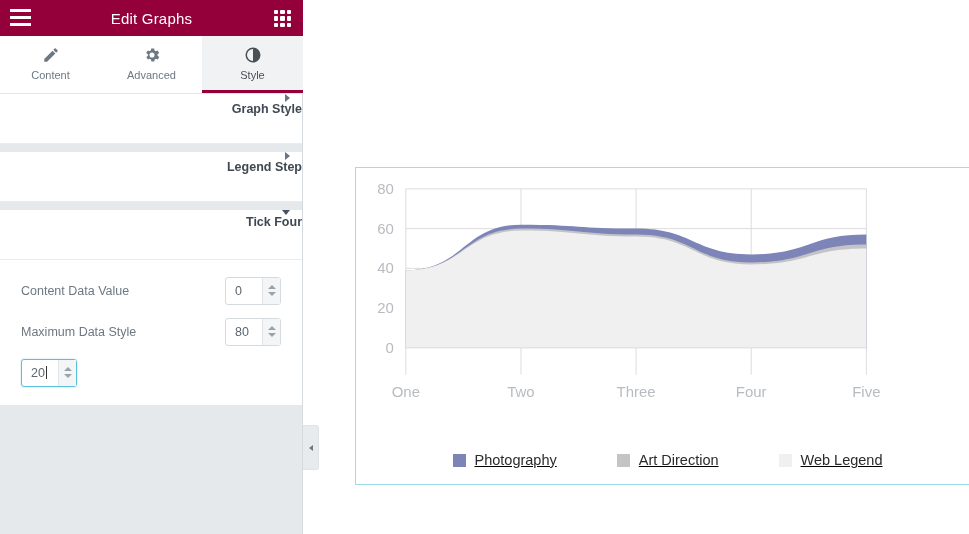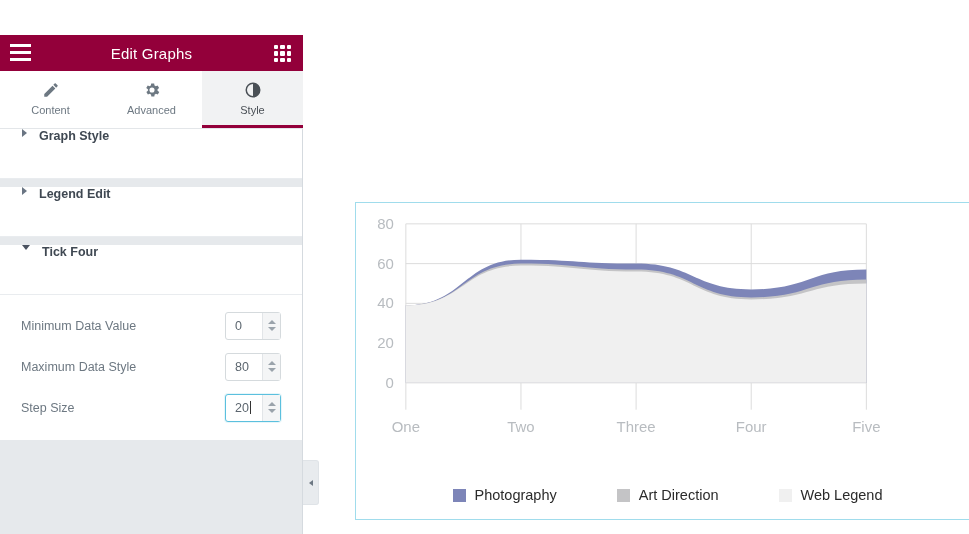--- a/index.html
+++ b/index.html
@@ -3,21 +3,21 @@
 <meta charset="utf-8">
 <style>
   * { box-sizing: border-box; }
   html, body {
     margin: 0; padding: 0;
     width: 969px; height: 534px;
     background: #ffffff;
     font-family: "Liberation Sans", sans-serif;
     overflow: hidden;
   }
-  #root { position: relative; width: 969px; height: 388px; background: #be185d; margin-top: 35px; }
+  #root { position: relative; width: 969px; height: 388px; background: #be185d; }
 
   
   .panel {
     position: absolute; left: 0; top: 0;
     width: 303px; height: 534px;
     background: #e6e9ec;
     border-right: 1px solid #d5dadf;
   }
   .panel-header {
     position: relative;
@@ -56,24 +56,25 @@
     color: #6d7882; font-size: 11px;
     border-bottom: 3px solid transparent;
     background: #ffffff;
   }
   .tab .ticon { width: 18px; height: 18px; display:block; }
   .tab.active { background: #f1f2f3; border-bottom-color: #93003a; }
   .tab.active .tlabel { color: #4a5056; }
 
   .sections { background: #ffffff; }
   .section-row {
-    height: 50px; display: flex; align-items: flex-start;
-    padding-left: 22px; background: #ffffff;
+    height: 50px; display: flex; align-items: flex-end;
+    padding-left: 10px; background: #ffffff;
     border-bottom: 1px solid #e9ecef;
     cursor: pointer;
+    flex-direction: column;
   }
   .section-gap { height: 8px; background: #e6e9ec; }
   .caret { width: 0; height: 0; margin-right: 12px; }
   .caret.closed {
     border-left: 5px solid #6a7583;
     border-top: 4px solid transparent;
     border-bottom: 4px solid transparent;
   }
   .caret.open {
     border-top: 5px solid #4a5260;
@@ -136,21 +137,21 @@
     position: absolute; left: 52px; top: 167px;
     width: 625px; height: 318px;
     border: 1px solid #a0dcec;
     background: #ffffff;
   }
   .chart-area { position: absolute; left: 0; top: 0; width: 100%; height: 100%; }
   .legend {
     position: absolute; left: 0; bottom: 16px; width: 100%;
     display: flex; justify-content: center; align-items: center; gap: 60px;
   }
-  .legend-item { display: flex; align-items: center; gap: 9px; cursor: pointer; }
+  .legend-item { display: flex; align-items: center; gap: 9px; cursor: pointer; text-decoration: underline; }
   .legend-swatch { width: 13px; height: 13px; display: block; }
   .legend-text { font-size: 14.5px; color: #2b2b2b; }
 </style>
 </head>
 <body>
 
 <div id="root">
 
   <div class="panel">
 
@@ -197,32 +198,32 @@
     </div>
 
     <div class="sections">
       <div class="section-row">
         <span class="caret closed"></span>
         <span class="section-label">Graph Style</span>
       </div>
       <div class="section-gap"></div>
       <div class="section-row">
         <span class="caret closed"></span>
-        <span class="section-label">Legend Edit</span>
+        <span class="section-label">Legend Step</span>
       </div>
       <div class="section-gap"></div>
       <div class="section-row">
         <span class="caret open"></span>
         <span class="section-label">Tick Four</span>
       </div>
 
       <div class="panel-body-fill" style="height:10px"></div>
 
       <div class="field">
-        <span class="field-label">Minimum Data Value</span>
+        <span class="field-label">Content Data Value</span>
         <div class="num-input">
           <span class="num-val">0</span>
           <span class="spin">
             <span class="up"></span>
             <span class="dn"></span>
           </span>
         </div>
       </div>
 
       <div class="field">
@@ -230,21 +231,20 @@
         <div class="num-input">
           <span class="num-val">80</span>
           <span class="spin">
             <span class="up"></span>
             <span class="dn"></span>
           </span>
         </div>
       </div>
 
       <div class="field">
-        <span class="field-label">Step Size</span>
         <div class="num-input focused">
           <span class="num-val"><span>20</span><span class="caretbar"></span></span>
           <span class="spin">
             <span class="up"></span>
             <span class="dn"></span>
           </span>
         </div>
       </div>
 
       <div class="panel-body-fill" style="height:12px"></div>

